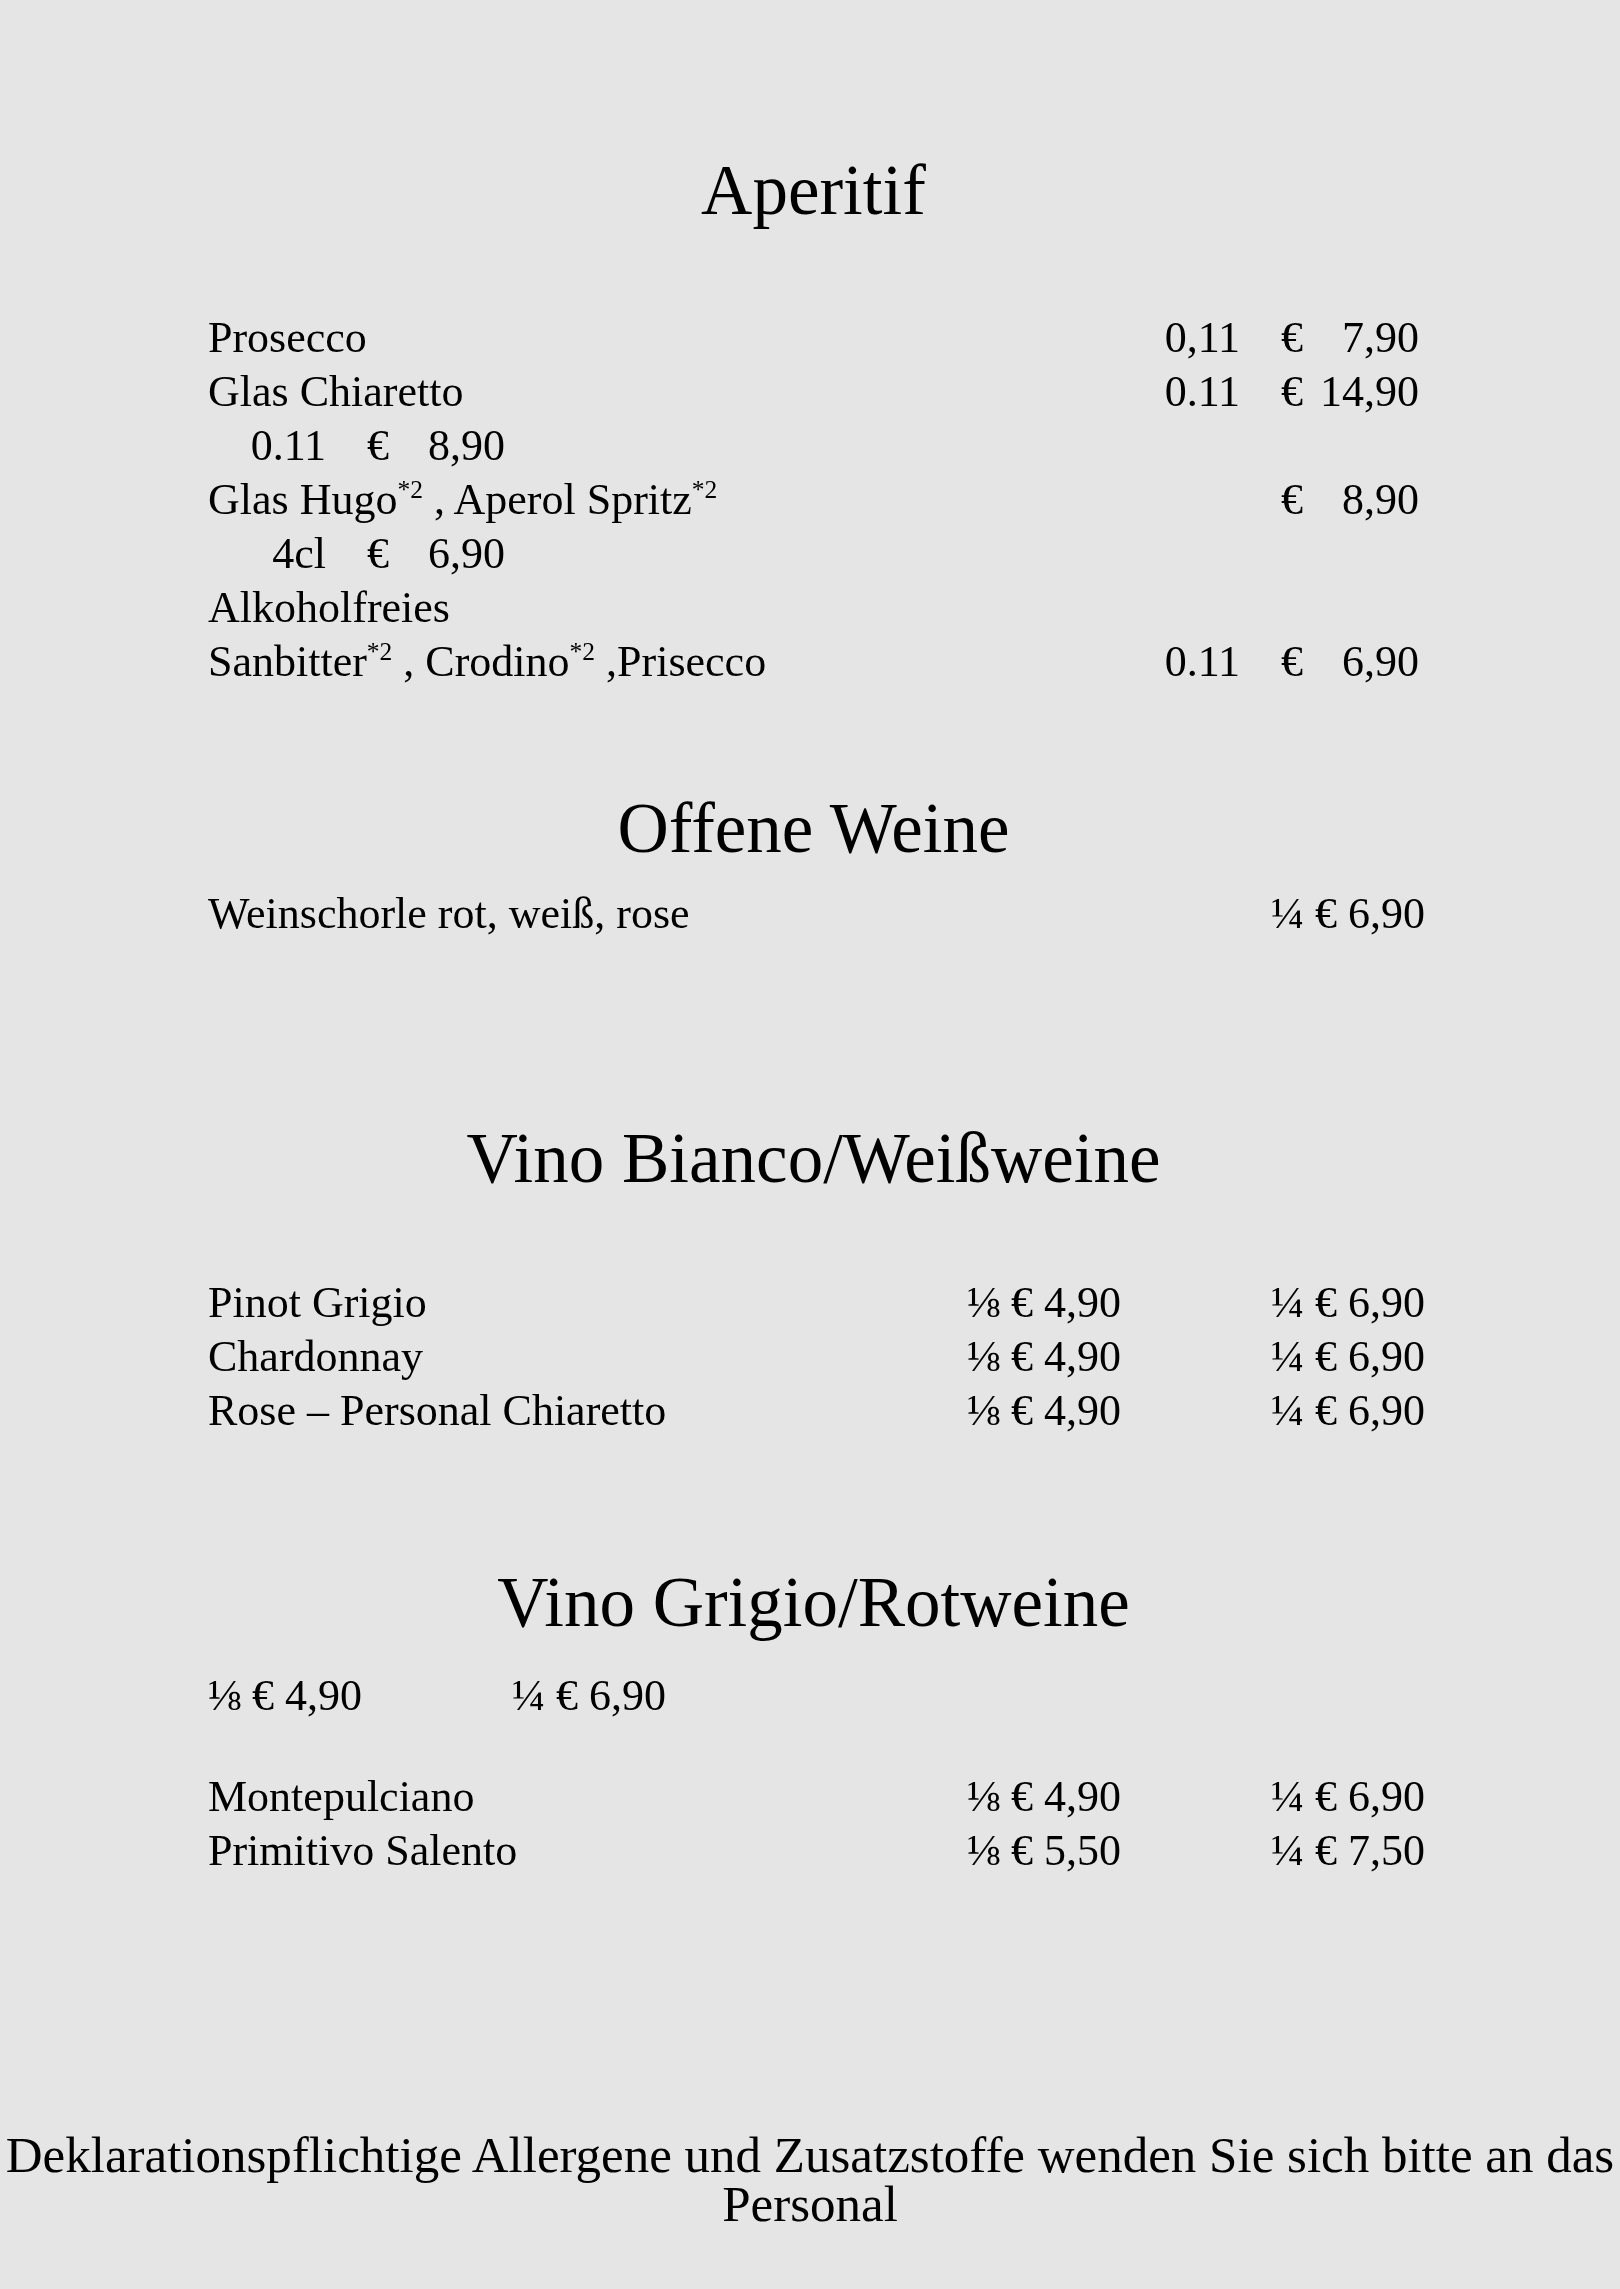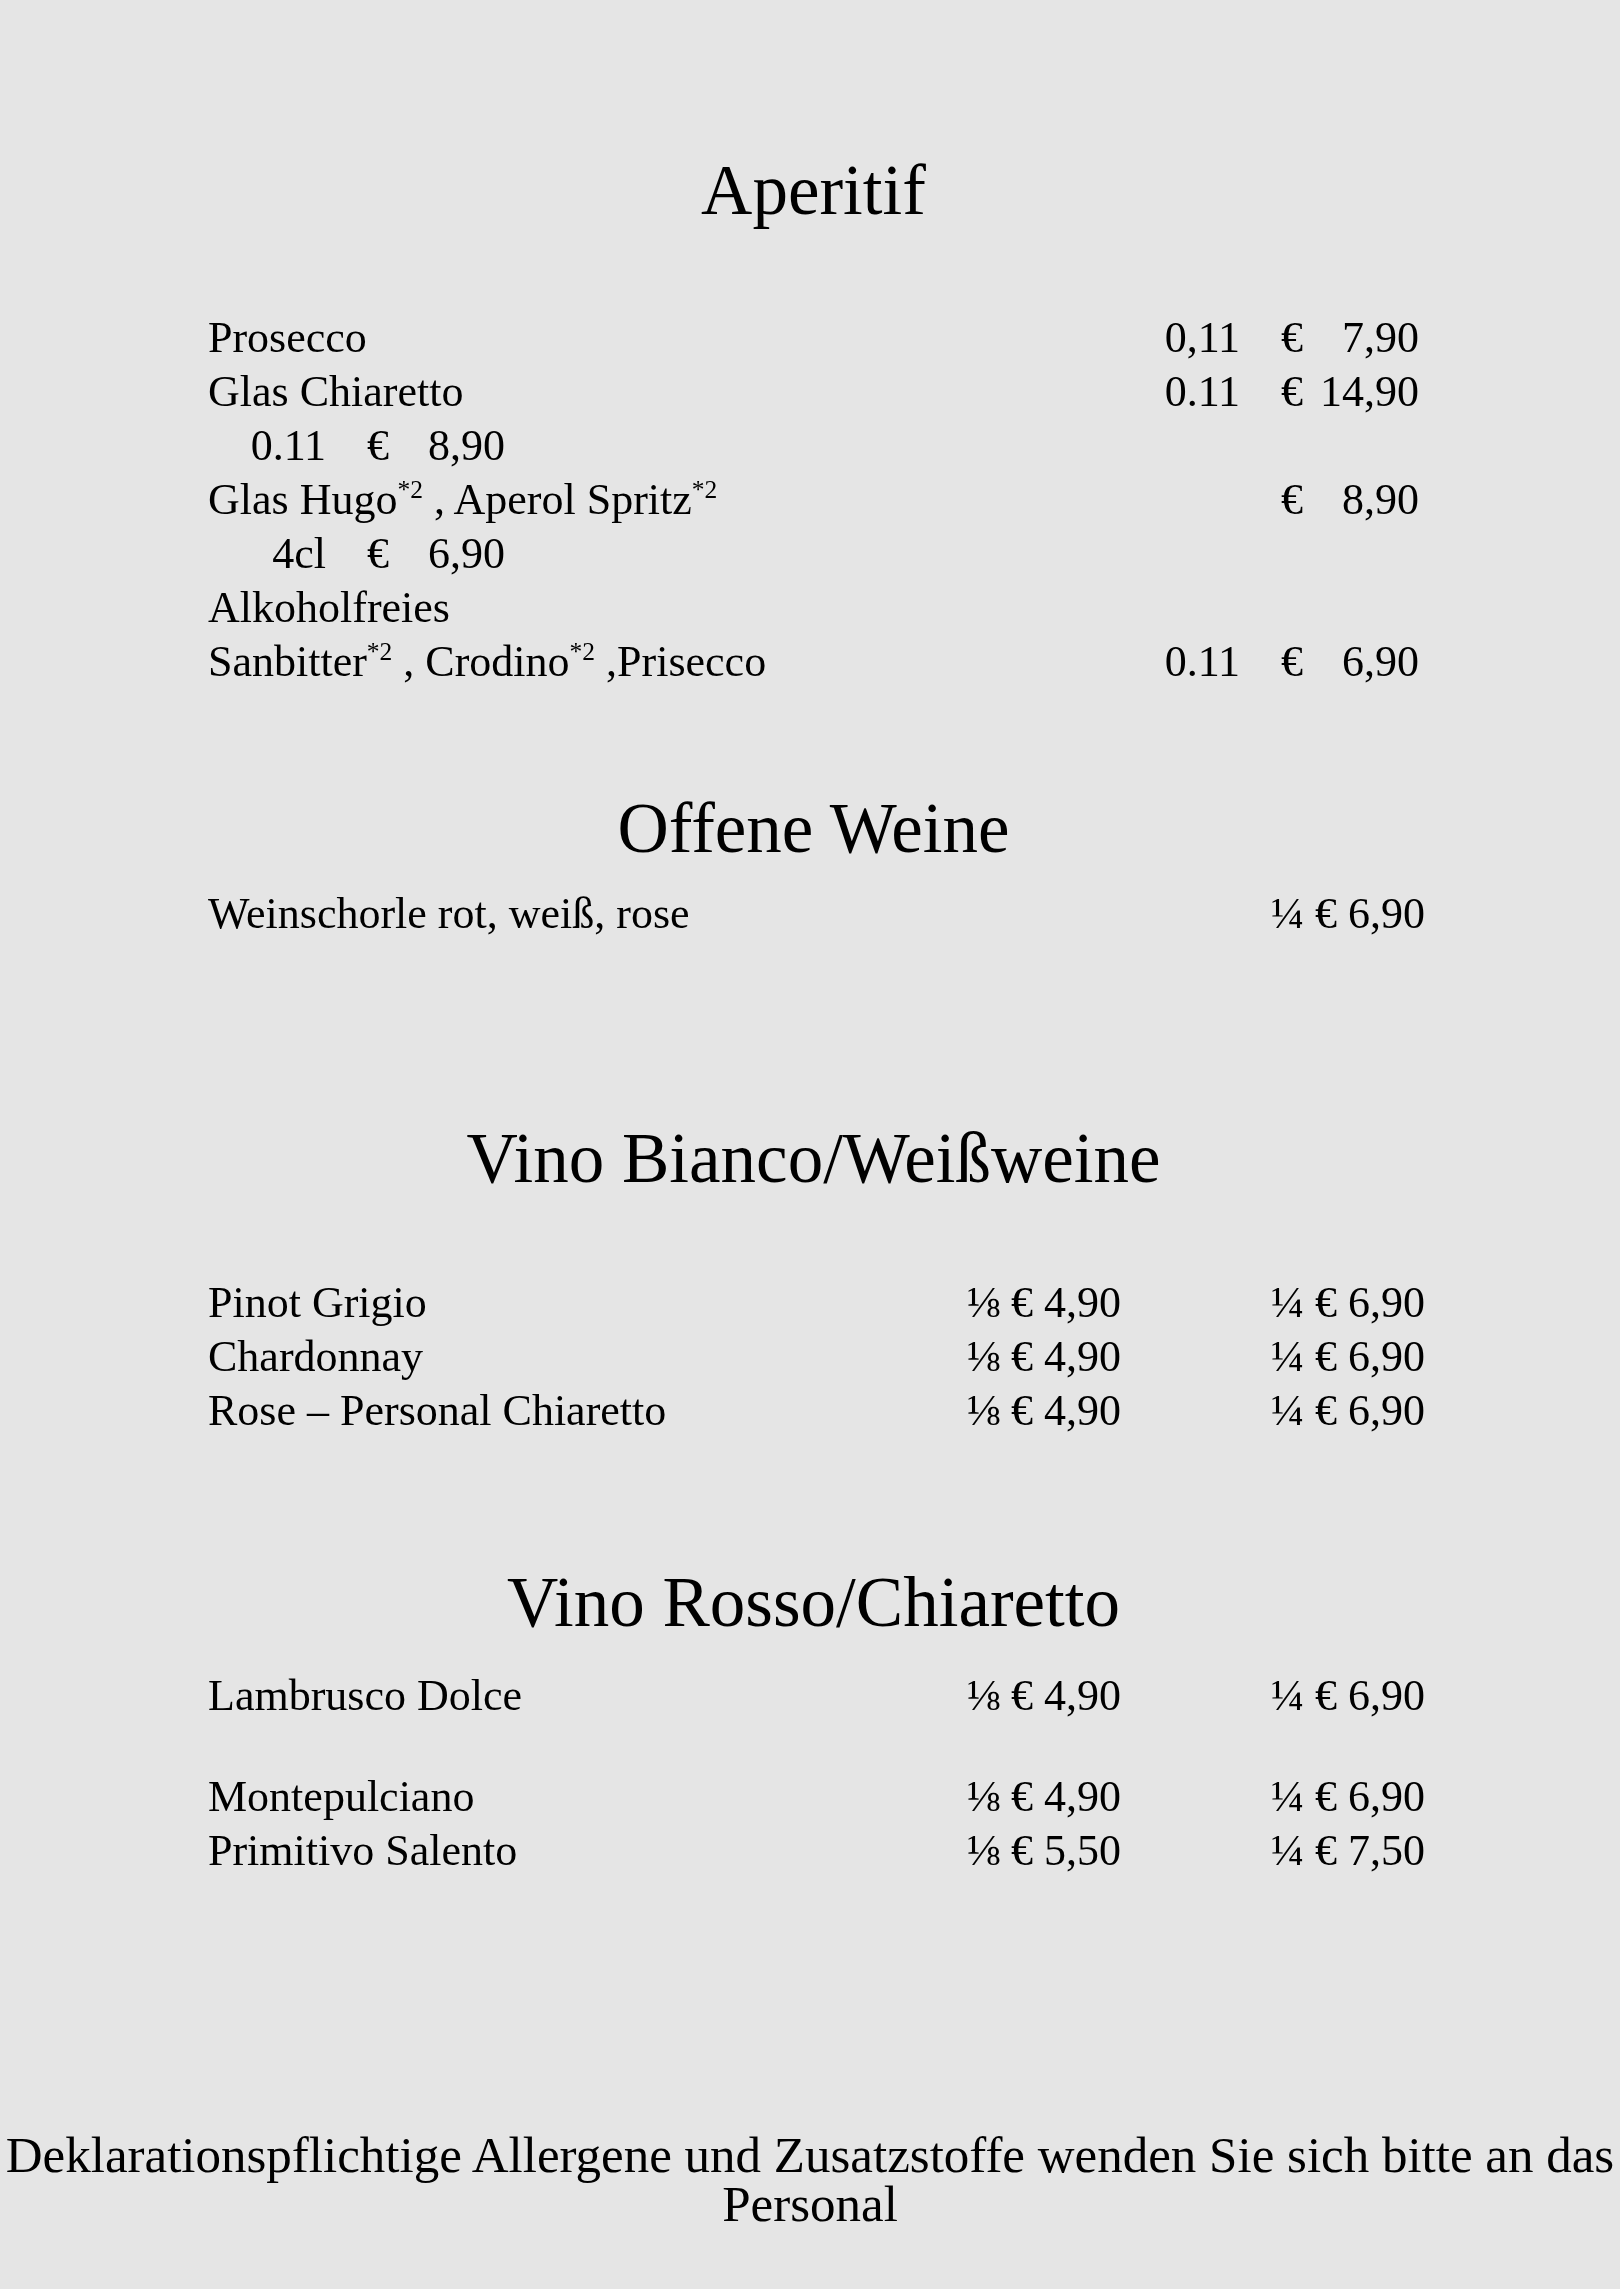--- a/index.html
+++ b/index.html
@@ -132,24 +132,23 @@
             <span class="c-right">¼ € 6,90</span>
           </div>
           <div class="row row-wine">
             <span class="c-name">Rose – Personal Chiaretto</span>
             <span class="c-mid">⅛ € 4,90</span>
             <span class="c-right">¼ € 6,90</span>
           </div>
         </div>
       </section>
       <section class="section section-vino-rosso">
-        <h1 class="title">Vino Rosso/Chiaretto</h1>
+        <h1 class="title">Vino Grigio/Rotweine</h1>
         <div class="rows">
           <div class="row row-wine">
-            <span class="c-name">Lambrusco Dolce</span>
             <span class="c-mid">⅛ € 4,90</span>
             <span class="c-right">¼ € 6,90</span>
           </div>
           <div class="row row-wine">
             <span class="c-name">Montepulciano</span>
             <span class="c-mid">⅛ € 4,90</span>
             <span class="c-right">¼ € 6,90</span>
           </div>
           <div class="row row-wine">
             <span class="c-name">Primitivo Salento</span>

